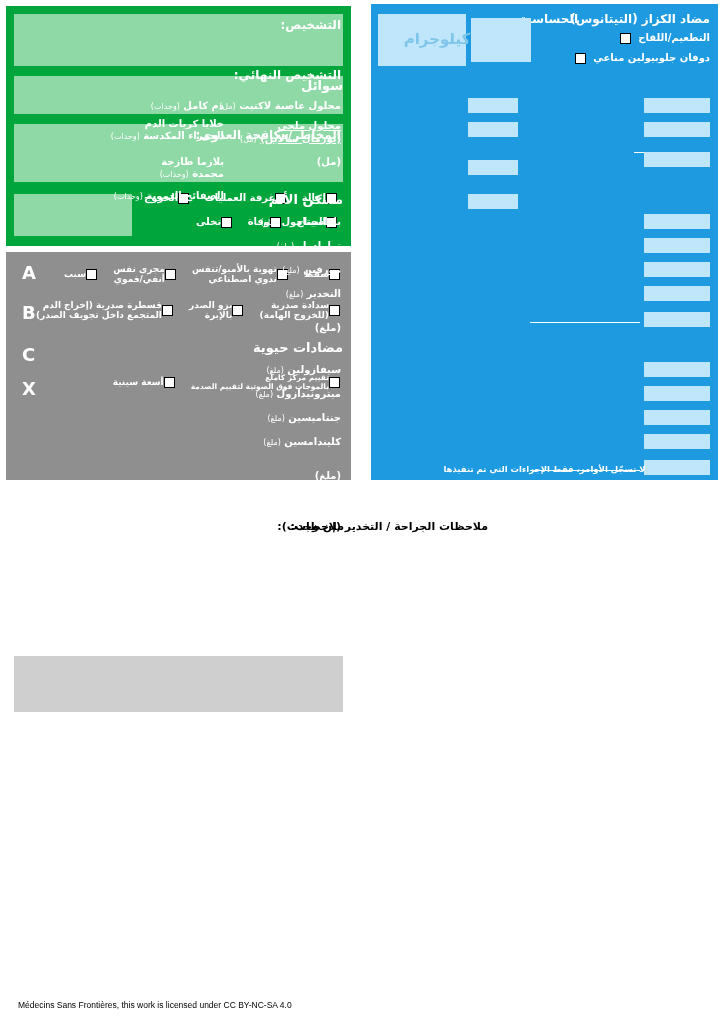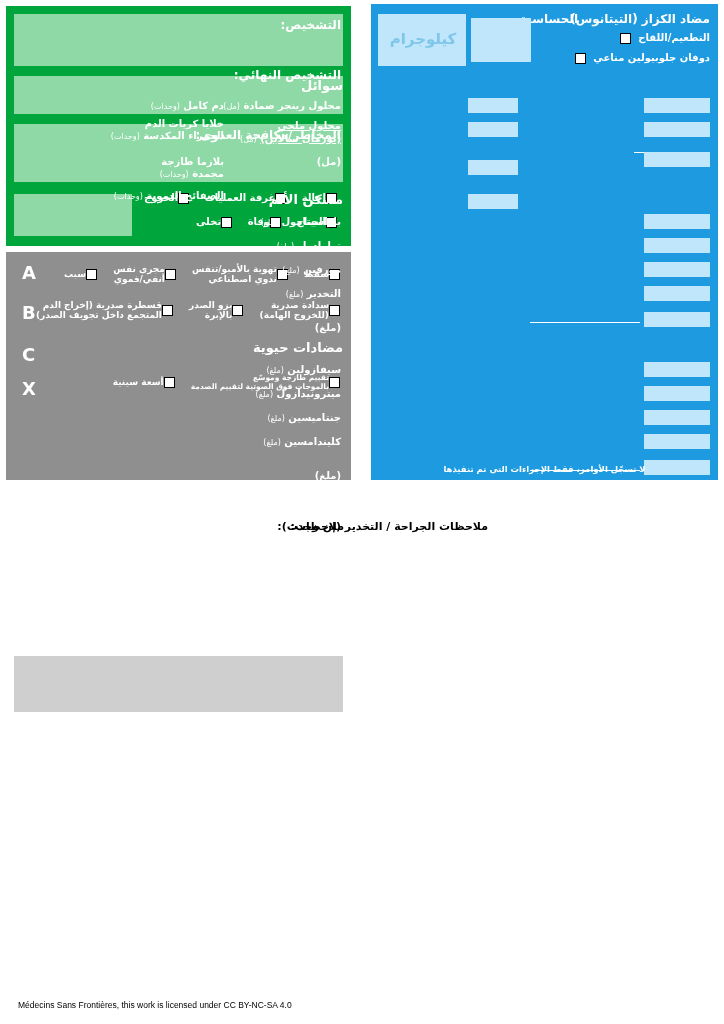--- a/index.html
+++ b/index.html
@@ -44,21 +44,21 @@
   .footnote{position:absolute;color:#ffffff;font-weight:bold;font-size:8.5px;text-align:center;width:100%;}
 
   
   #blue-panel{left:371px;top:4px;width:347px;height:476px;background:#1e9be0;}
   .b-head{position:absolute;color:#ffffff;font-weight:bold;font-size:12px;text-align:right;}
   .b-sec{position:absolute;color:#ffffff;font-weight:bold;font-size:13px;right:10px;}
   .b-lbl{position:absolute;color:#ffffff;font-weight:bold;font-size:10px;text-align:right;white-space:nowrap;}
   .b-in{position:absolute;background:#bfe6fb;height:15px;}
   .b-line{position:absolute;border-bottom:1px solid #ffffff;}
   #kilo{position:absolute;left:378px;top:14px;width:88px;height:52px;background:#bfe6fb;}
-  #kilo-txt{position:absolute;left:383px;top:30px;width:80px;text-align:center;color:#7fc6ea;font-weight:bold;font-size:15px;}
+  #kilo-txt{position:absolute;left:397px;top:30px;width:80px;text-align:center;color:#7fc6ea;font-weight:bold;font-size:15px;}
   #kilo-field{position:absolute;left:471px;top:18px;width:60px;height:44px;background:#bfe6fb;}
 
   
   .note{position:absolute;color:#000;font-weight:bold;font-size:11px;text-align:right;}
   #license{position:absolute;left:18px;top:1000px;font-size:8.5px;color:#000;direction:ltr;text-align:left;font-family:"Liberation Sans",sans-serif;}
 </style>
 </head>
 <body>
 
 <div class="page">
@@ -103,21 +103,21 @@
     <div class="grey-row" style="right:8px;top:48px;">
       <span class="grey-item"><span class="chk"></span><span class="t"><span>سدادة صدرية</span><br><span>(للخروج الهامة)</span></span></span>
       <span class="grey-item"><span class="chk"></span><span class="t"><span>بزو الصدر</span><br><span>بالإبرة</span></span></span>
       <span class="grey-item"><span class="chk"></span><span class="t"><span>قسطرة صدرية (إخراج الدم</span><br><span>المتجمع داخل تجويف الصدر)</span></span></span>
     </div>
 
     <div class="abcx" style="top:92px;">C</div>
 
     <div class="abcx" style="top:126px;">X</div>
     <div class="grey-row" style="right:8px;top:122px;">
-      <span class="grey-item"><span class="chk"></span><span class="t" style="font-size:7.5px;"><span>تقييم طازجة وموسّع</span><br><span>بالموجات فوق الصوتية لتقييم الصدمة</span></span></span>
+      <span class="grey-item"><span class="chk"></span><span class="t" style="font-size:7.5px;"><span>تقييم مركز كاملّع</span><br><span>بالموجات فوق الصوتية لتقييم الصدمة</span></span></span>
       <span class="grey-item"><span class="chk"></span><span class="t">أسعة سينية</span></span>
     </div>
 
     <div id="details-label">التفاصيل:</div>
     <div id="details-box"></div>
 
     <div class="footnote" style="top:462px;left:0;">لا تسجّل الأوامر، فقط الإجراءات التي تم تنفيذها</div>
   </div>
 
   <div class="box" id="blue-panel">
@@ -135,21 +135,21 @@
     </div>
   </div>
 
   <div id="kilo"></div>
   <div id="kilo-txt">كيلوجرام</div>
   <div id="kilo-field"></div>
 
   <div class="b-sec" style="left:auto;right:381px;top:78px;">سوائل</div>
 
   <div class="b-lbl" style="right:383px;top:100px;">
-    <span>محلول رينجر صمادة</span>
+    <span>محلول عاصبة لاكتيت</span>
     <span class="sm">(مل)</span>
   </div>
   <div class="b-in" style="left:644px;top:98px;width:66px;"></div>
 
   <div class="b-lbl" style="right:383px;top:120px;line-height:1.25;">
     <span style="white-space:pre-line;text-decoration:underline;">محلول ملحي
 (نورمال سالاين)</span>
     <span class="sm">(مل)</span>
   </div>
   <div class="b-in" style="left:644px;top:122px;width:66px;"></div>

